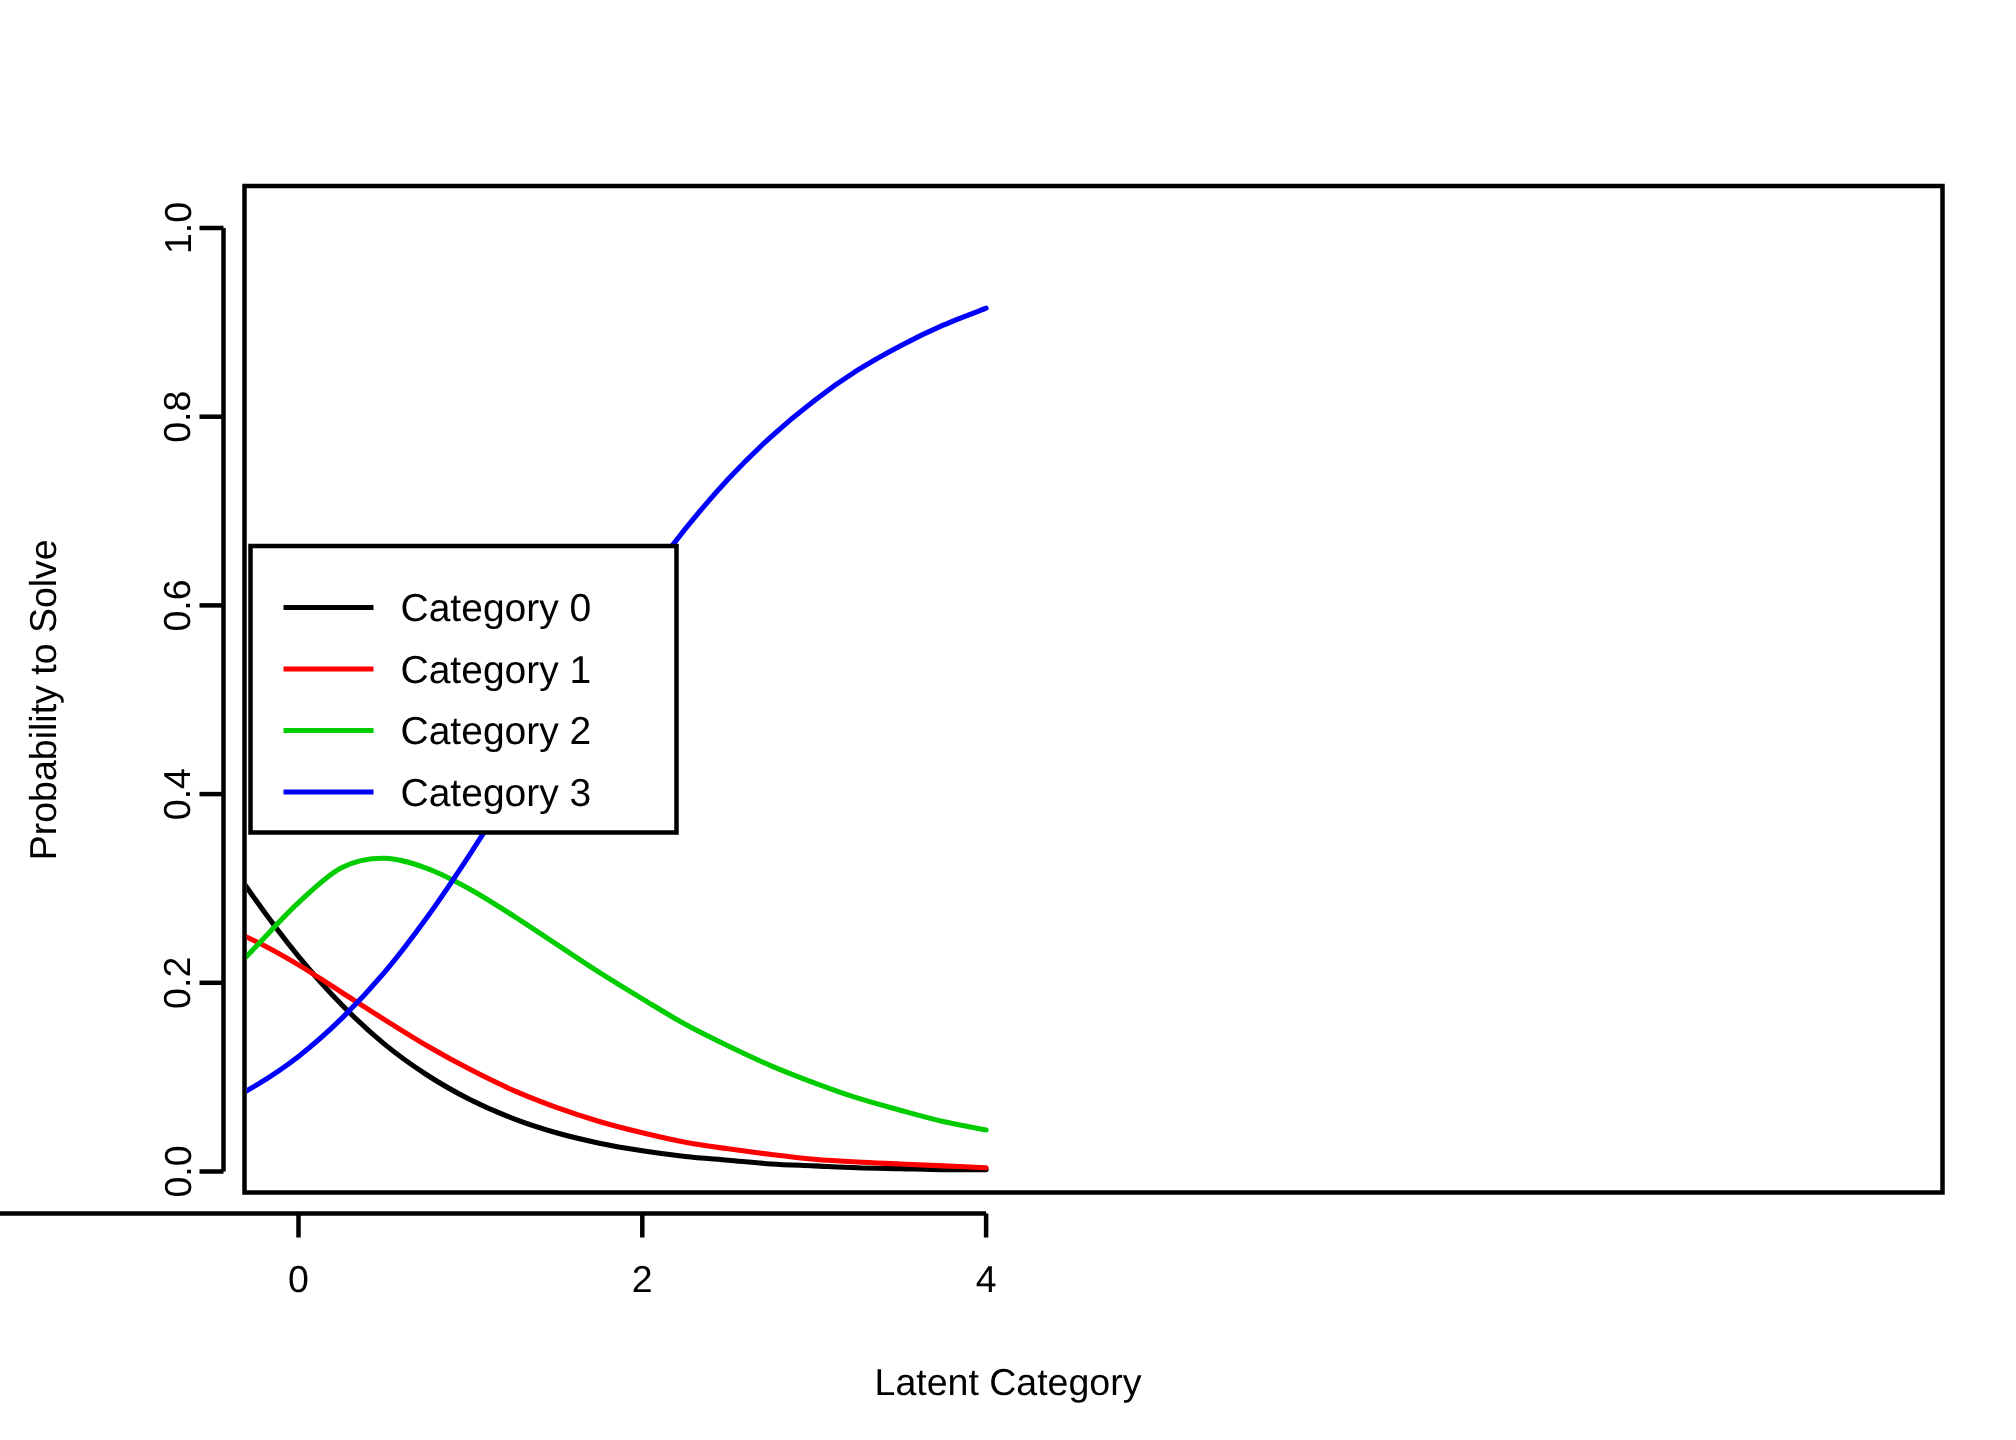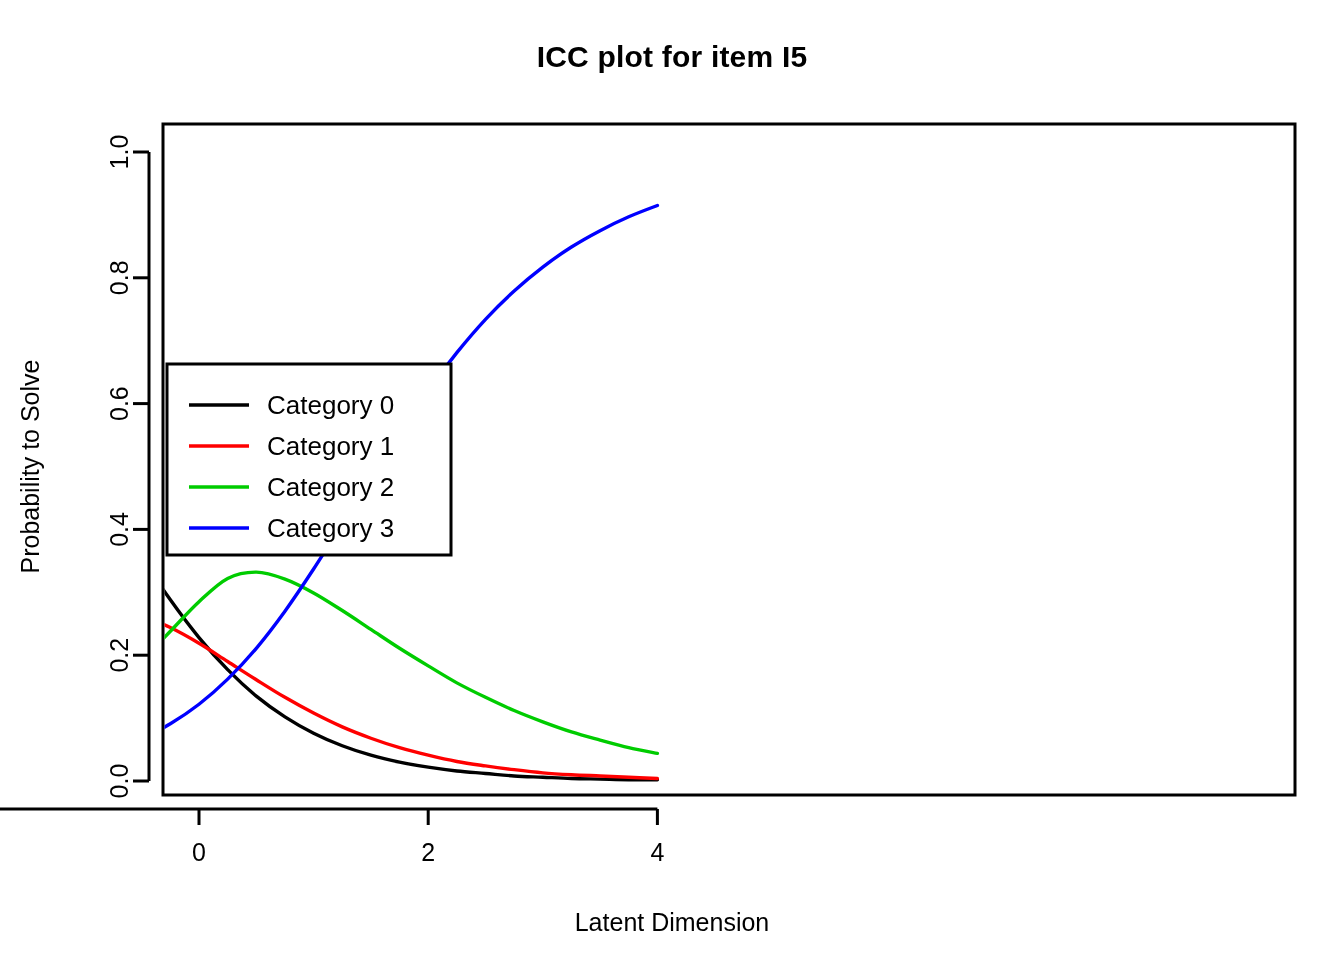--- a/index.html
+++ b/index.html
@@ -75,27 +75,26 @@
     font-size: 26px;
     font-family: "Liberation Sans", sans-serif;
     fill: #000000;
   }
 </style>
 </head>
 <body>
 
 <div id="plot-root">
 
-  <div id="chart-title">ICC plot for item I5</div>
 
   <div id="ylabel">
     <span>Probability to Solve</span>
   </div>
 
-  <div id="xlabel">Latent Dimension</div>
+  <div id="xlabel">Latent Category</div>
 
   <svg id="svg-canvas" width="1344" height="960">
     <g id="axes-group">
         <rect x="163" y="124" width="1132" height="671" fill="none" stroke="#000000" stroke-width="3"></rect>
         <line x1="-259.4" y1="809" x2="657.4" y2="809" stroke="#000000" stroke-width="3"></line>
         <line x1="-259.4" y1="809" x2="-259.4" y2="825" stroke="#000000" stroke-width="3"></line>
         <text x="-259.4" y="861" text-anchor="middle" class="tick-label-x">-4</text>
         <line x1="-30.19999999999999" y1="809" x2="-30.19999999999999" y2="825" stroke="#000000" stroke-width="3"></line>
         <text x="-30.19999999999999" y="861" text-anchor="middle" class="tick-label-x">-2</text>
         <line x1="199" y1="809" x2="199" y2="825" stroke="#000000" stroke-width="3"></line>

